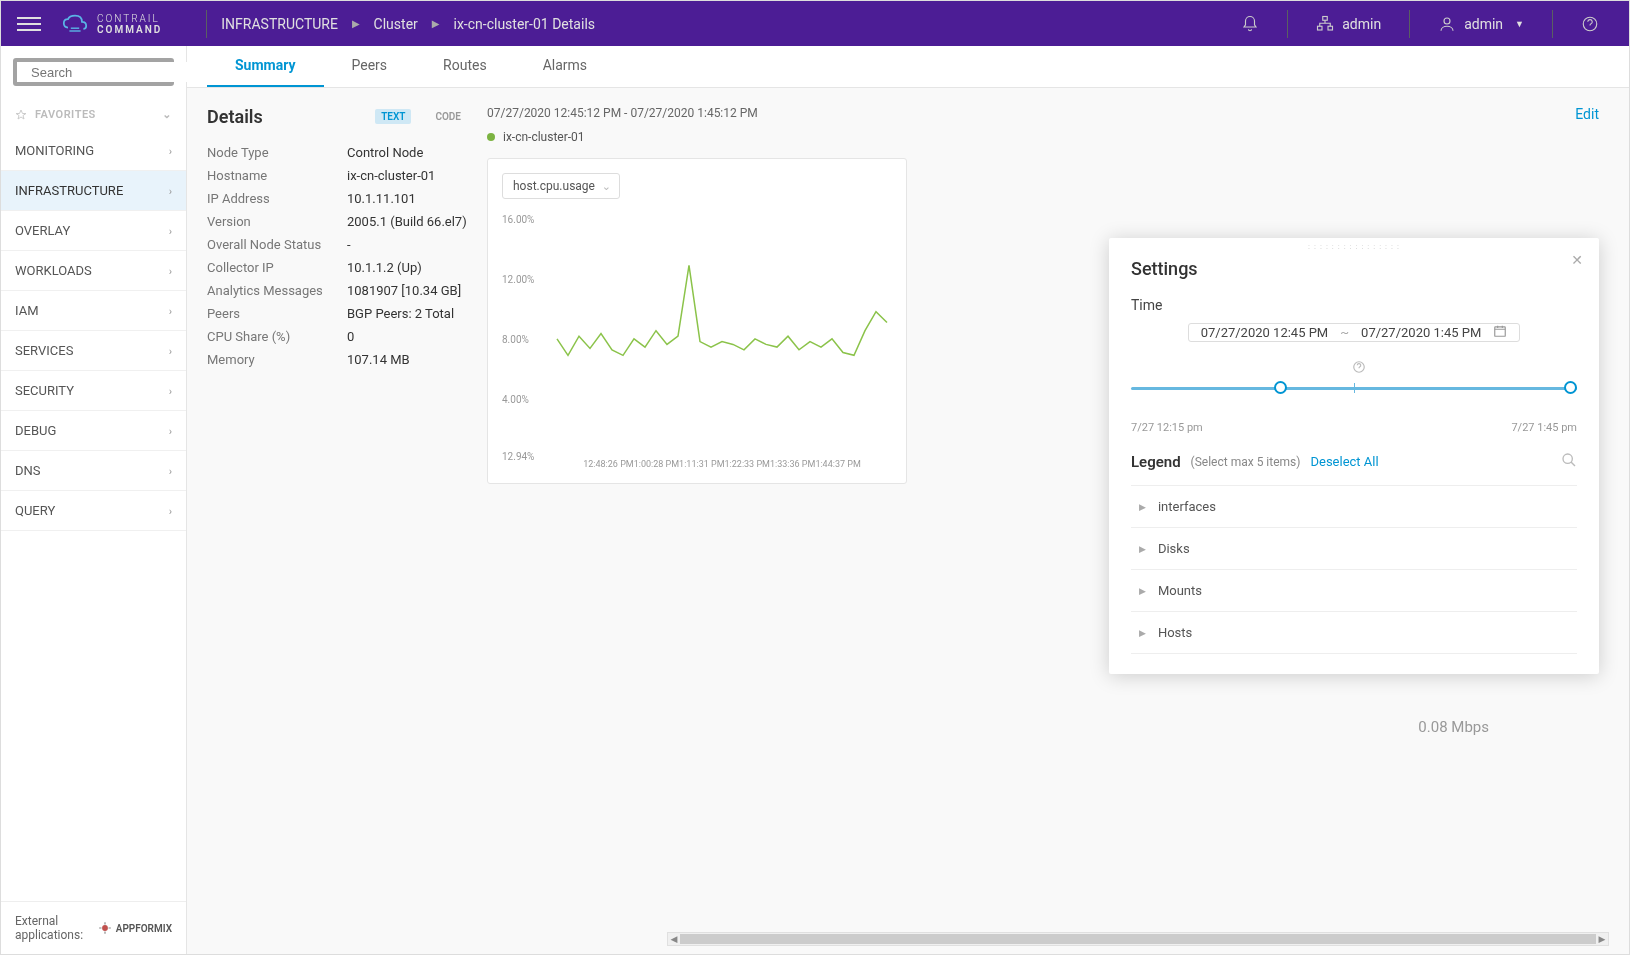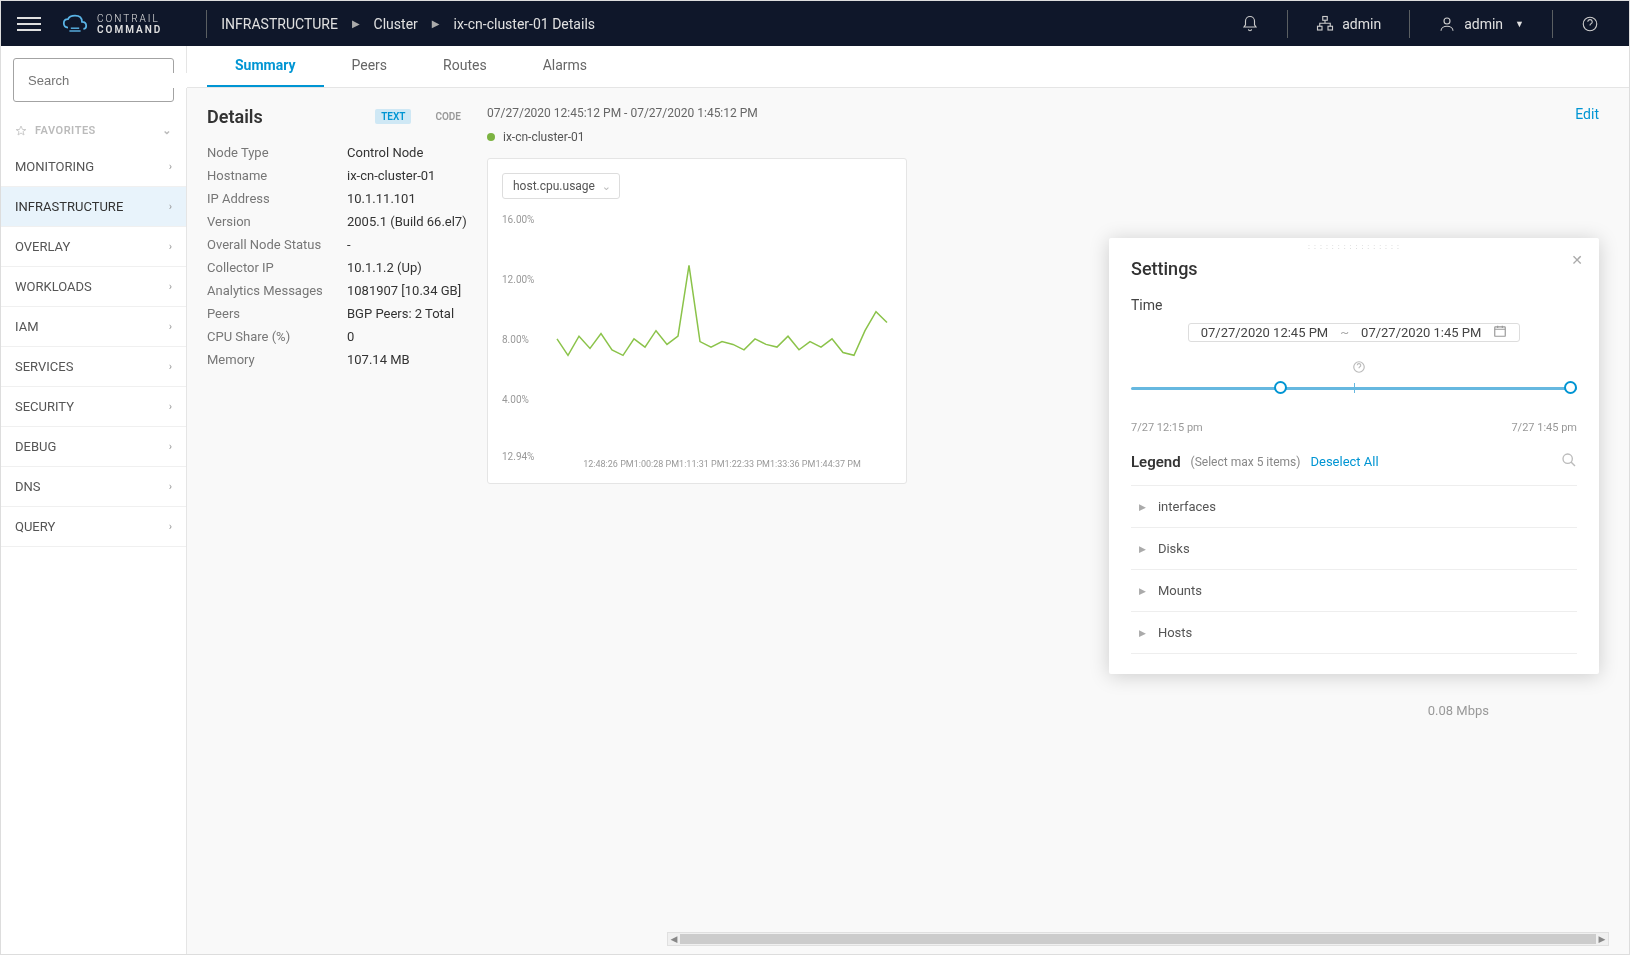--- a/index.html
+++ b/index.html
@@ -1,44 +1,44 @@
 <!DOCTYPE html>
 <html><head>
 <meta charset="utf-8">
 <style>
 * { box-sizing: border-box; margin: 0; padding: 0; }
 body { font-family: -apple-system, BlinkMacSystemFont, "Segoe UI", Roboto, Arial, sans-serif; font-size: 13px; color: #333; background: #fff; overflow: hidden; }
 .app { width: 1630px; height: 955px; display: flex; flex-direction: column; border: 1px solid #ddd; }
 
 
-.header { height: 45px; background: #0f172a; color: #e0e0e0; display: flex; align-items: center; padding: 0 16px; flex-shrink: 0; }
+.header { height: 45px; background: #4c1d95; color: #e0e0e0; display: flex; align-items: center; padding: 0 16px; flex-shrink: 0; }
 .hamburger { width: 24px; height: 24px; display: flex; flex-direction: column; justify-content: center; gap: 4px; cursor: pointer; margin-right: 20px; }
 .hamburger span { height: 2px; background: #e0e0e0; }
 .logo { display: flex; align-items: center; gap: 8px; margin-right: 30px; }
 .logo-icon { width: 28px; height: 22px; }
 .logo-text { font-size: 10px; letter-spacing: 2px; line-height: 1.1; }
 .logo-text .l1 { font-weight: 300; }
 .logo-text .l2 { font-weight: 600; }
 .vdiv { width: 1px; height: 28px; background: #5a5f62; margin: 0 14px; }
 .breadcrumb { display: flex; align-items: center; gap: 14px; font-size: 14px; }
 .bc-sep { font-size: 10px; color: #aaa; }
 .header-right { margin-left: auto; display: flex; align-items: center; }
 .hr-item { display: flex; align-items: center; gap: 8px; padding: 0 14px; cursor: pointer; font-size: 14px; }
 .hr-icon { width: 18px; height: 18px; stroke: #ccc; fill: none; stroke-width: 1.5; }
 
 
 .body { flex: 1; display: flex; overflow: hidden; }
 
 
 .sidebar { width: 186px; border-right: 1px solid #e5e5e5; display: flex; flex-direction: column; background: #fff; }
-.search-box { margin: 12px; border: 1px solid #a3a3a3; border-radius: 3px; height: 44px; display: flex; align-items: center; padding: 0 8px; gap: 6px; color: #999; }
+.search-box { margin: 12px; border: 4px solid #a3a3a3; border-radius: 3px; height: 28px; display: flex; padding: 0 8px; gap: 6px; color: #999; }
 .search-box input { border: none; outline: none; flex: 1; font-size: 13px; }
 .fav { padding: 10px 14px; color: #bbb; font-size: 11px; font-weight: 600; letter-spacing: 0.5px; display: flex; align-items: center; gap: 8px; }
 .fav .chev { margin-left: auto; }
-.nav-item { padding: 12px 14px; font-size: 13px; color: #555; display: flex; align-items: center; justify-content: space-between; cursor: pointer; border-bottom: 1px solid #f0f0f0; }
+.nav-item { padding: 12px 14px; font-size: 13px; color: #555; display: flex; align-items: flex-end; justify-content: space-between; cursor: pointer; border-bottom: 1px solid #f0f0f0; }
 .nav-item.active { background: #e8f3fb; color: #333; }
 .nav-item .chev { color: #999; font-size: 11px; }
 .sidebar-footer { margin-top: auto; padding: 12px 14px; border-top: 1px solid #eee; display: flex; align-items: center; justify-content: space-between; font-size: 12px; color: #666; }
 .appformix { display: flex; align-items: center; gap: 4px; font-size: 10px; font-weight: 600; color: #555; }
 
 
 .main { flex: 1; display: flex; flex-direction: column; overflow: hidden; background: #f9f9f9; position: relative; }
 .tabs { background: #fff; display: flex; padding-left: 20px; border-bottom: 1px solid #e5e5e5; height: 42px; align-items: flex-end; }
 .tab { padding: 12px 28px; font-size: 14px; color: #666; cursor: pointer; border-bottom: 2px solid transparent; }
 .tab.active { color: #0095d3; border-bottom-color: #0095d3; font-weight: bold; }
@@ -93,21 +93,21 @@
 .legend-row .hint { font-size: 12px; color: #888; }
 .legend-row .deselect { color: #0095d3; font-size: 13px; cursor: pointer; }
 .legend-row .srch { margin-left: auto; color: #bbb; cursor: pointer; }
 .legend-list { max-height: 280px; overflow-y: scroll; border-top: 1px solid #eee; }
 .legend-item { padding: 13px 8px; border-bottom: 1px solid #eee; display: flex; align-items: center; gap: 12px; font-size: 13px; color: #555; cursor: pointer; }
 .legend-item .tri { color: #aaa; font-size: 9px; }
 .legend-list::-webkit-scrollbar { width: 10px; }
 .legend-list::-webkit-scrollbar-thumb { background: #ccc; border-radius: 5px; }
 .legend-list::-webkit-scrollbar-track { background: #f0f0f0; }
 
-.bg-chart-hint { position: absolute; bottom: 214px; right: 140px; font-size: 13px; color: #999; z-index: 1; }
+.bg-chart-hint { position: absolute; bottom: 196px; right: 140px; font-size: 15px; color: #999; z-index: 1; }
 
 
 .hscroll { height: 14px; background: #f0f0f0; margin: 0 20px 8px 480px; position: relative; border: 1px solid #e0e0e0; display: flex; align-items: center; }
 .hscroll .thumb { position: absolute; left: 12px; right: 12px; top: 1px; bottom: 1px; background: #ccc; }
 .hscroll .arr { width: 12px; text-align: center; font-size: 9px; color: #888; z-index: 1; background: #f0f0f0; }
 .hscroll .arr.r { margin-left: auto; }
 </style>
 </head>
 <body>
 
@@ -225,20 +225,30 @@
           </div>
           <div class="nav-item">
             <span>DNS</span>
             <span class="chev">›</span>
           </div>
           <div class="nav-item">
             <span>QUERY</span>
             <span class="chev">›</span>
           </div>
         </div>
+      <div class="sidebar-footer">
+        <span>External applications:</span>
+        <span class="appformix">
+          <svg width="14" height="14" viewBox="0 0 24 24">
+              <circle cx="12" cy="12" r="5" fill="#c0504d"></circle>
+              <path d="M12 2v4M12 18v4M2 12h4M18 12h4" stroke="#888" stroke-width="2"></path>
+            </svg>
+          <span>APPFORMIX</span>
+        </span>
+      </div>
     </div>
 
     <div class="main">
       <div class="tabs" id="tabs-container">
           <div class="tab active">Summary</div>
           <div class="tab">Peers</div>
           <div class="tab">Routes</div>
           <div class="tab">Alarms</div>
         </div>
 

